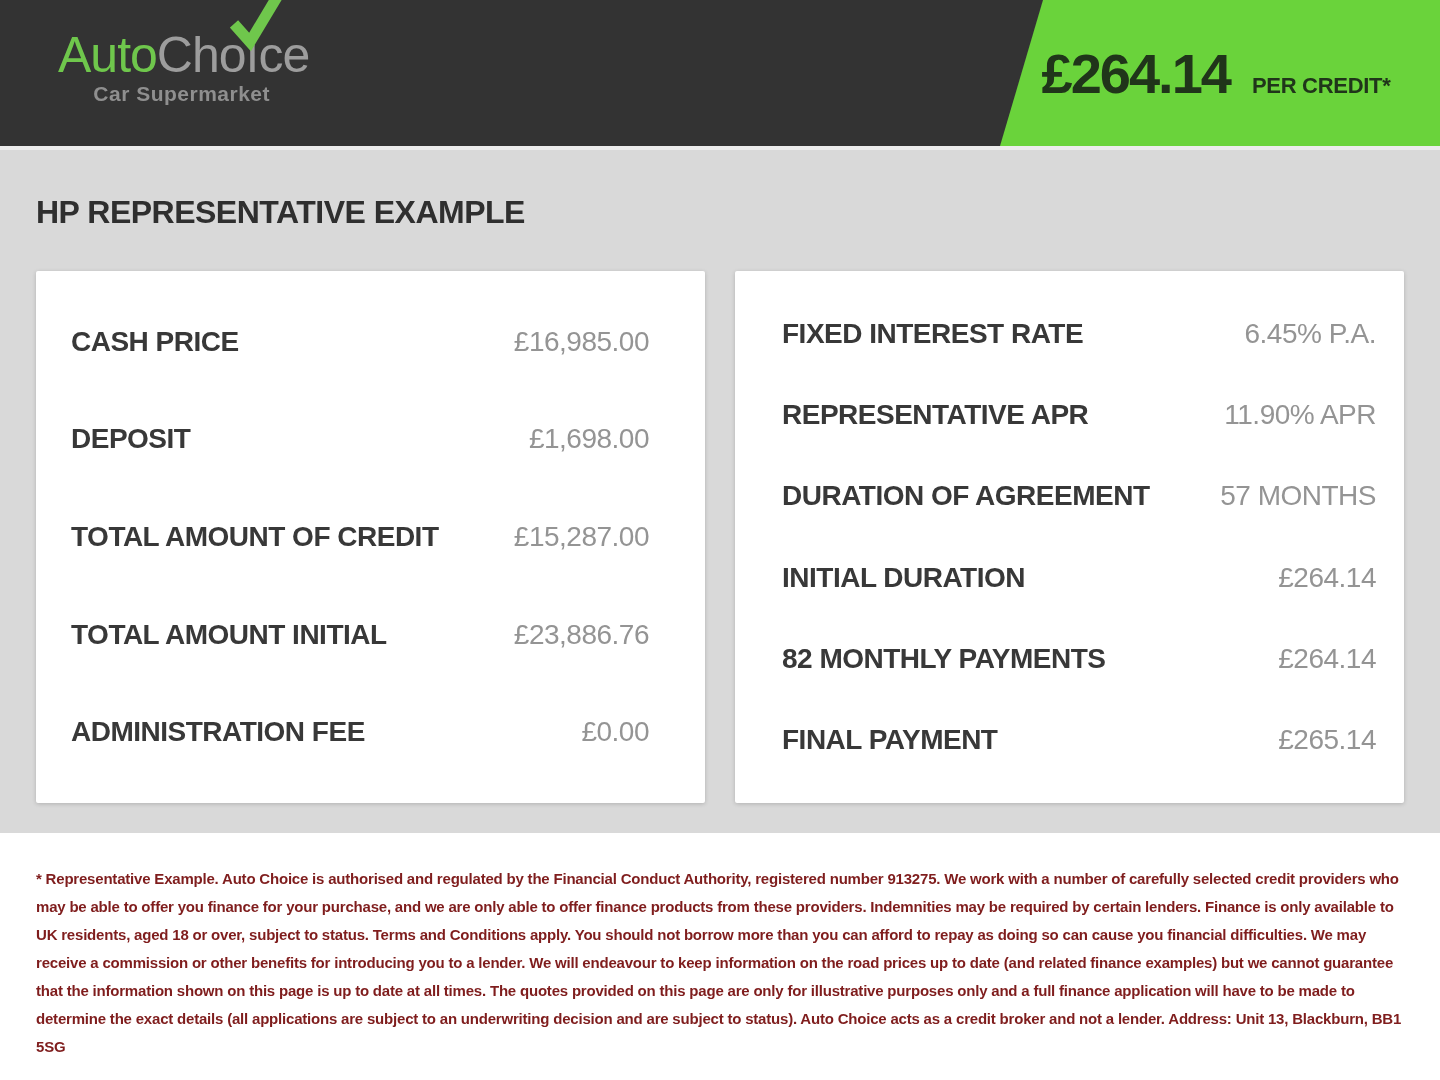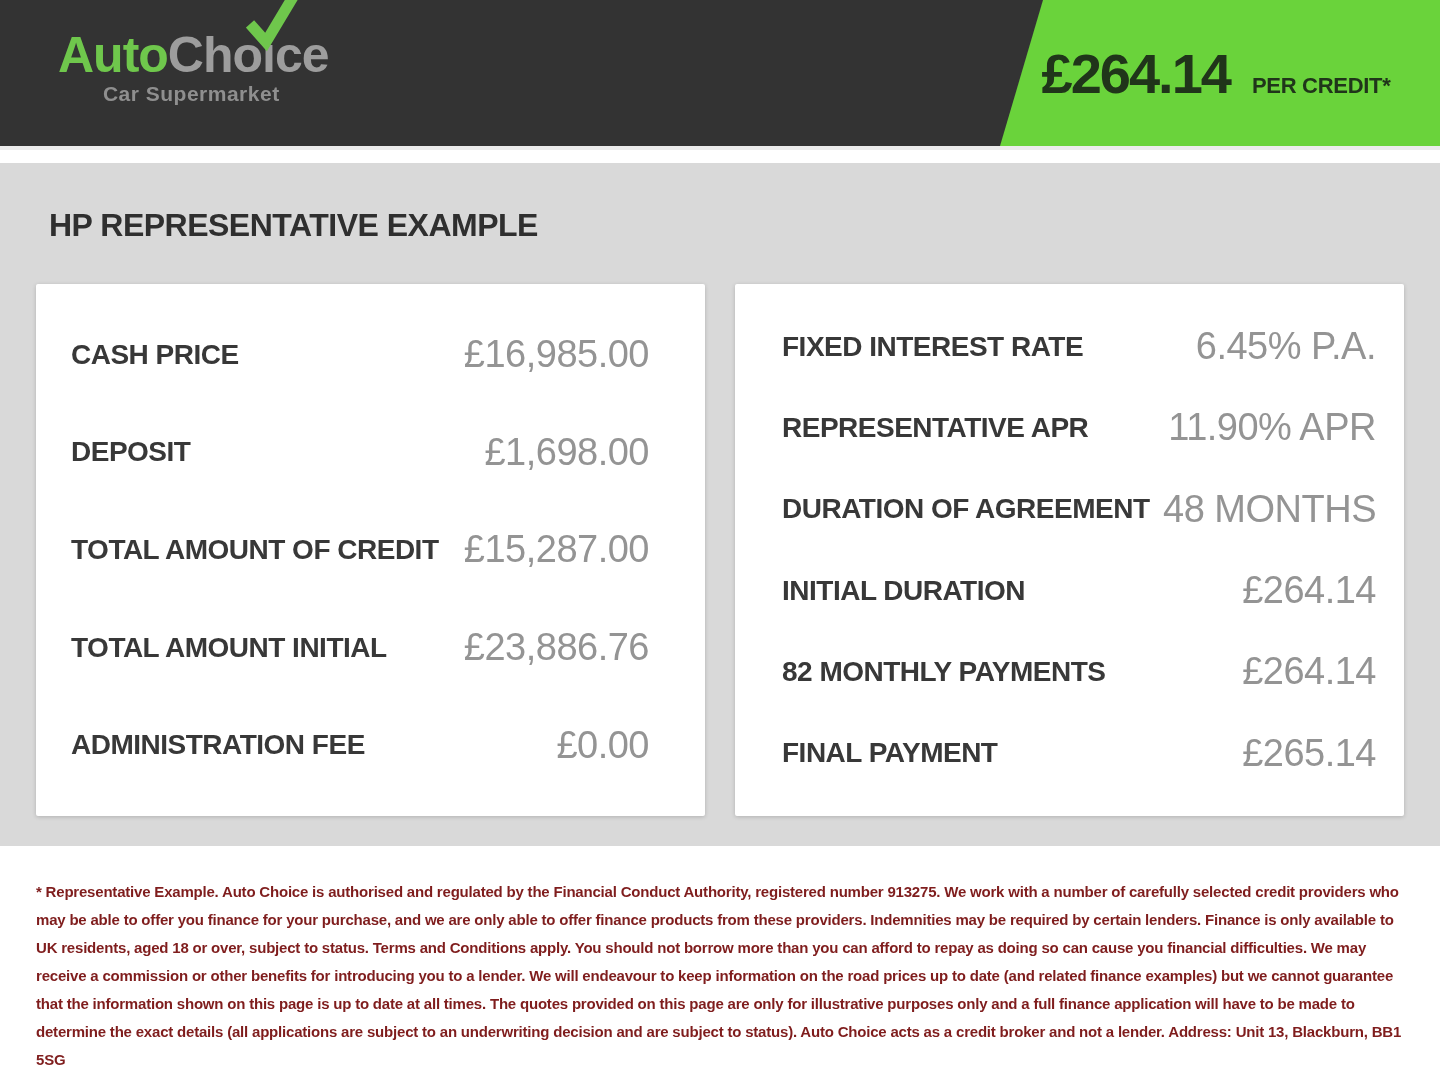--- a/index.html
+++ b/index.html
@@ -16,21 +16,21 @@
   .header {
     position: relative;
     height: 146px;
     background: #333333;
     overflow: hidden;
   }
   .header-divider { height: 4px; background: #ececec; }
 
   .logo { position: absolute; left: 58px; top: 30px; }
   .logo-main {
-    font-size: 50px; font-weight: bold; line-height: 1;
+    font-size: 50px; font-weight: normal; line-height: 1;
     letter-spacing: -1px; white-space: nowrap;
   }
   .logo-auto { color: #6fc74c; }
   .logo-choice { color: #9d9d9d; }
   .logo-i { position: relative; display: inline-block; }
   .logo-check {
     position: absolute; left: -16px; bottom: 28px;
     width: 54px; height: 64px;
   }
   .logo-tagline {
@@ -52,40 +52,40 @@
     letter-spacing: -2px; line-height: 1;
   }
   .price-suffix {
     font-size: 22px; font-weight: bold; color: #20351a;
     letter-spacing: -0.3px;
   }
 
   
   .body-gray { background: #d9d9d9; height: 683px; }
   .page-title {
-    margin: 13px; padding: 44px 0 0 36px;
+    margin: 0; padding: 44px 0 0 36px;
     font-size: 32px; font-weight: bold; color: #2f2f2f;
     letter-spacing: -0.5px;
   }
   .cards { display: flex; gap: 30px; margin: 40px 36px 0 36px; }
   .card {
     background: #ffffff; width: 671px; height: 532px;
     border-radius: 2px;
     box-shadow: 0 1px 4px rgba(0,0,0,0.18);
     padding: 22px 0; display: flex; flex-direction: column;
   }
   .row { flex: 1; display: flex; align-items: center; justify-content: space-between; }
   .card-left .row { padding: 0 56px 0 35px; }
   .card-right .row { padding: 0 28px 0 35px; margin-left: 12px; }
   .row-label {
     font-size: 28px; font-weight: bold; color: #383838;
     letter-spacing: -0.5px; white-space: nowrap;
   }
   .row-value {
-    font-size: 38px; color: #949494; letter-spacing: -0.5px;
+    font-size: 28px; color: #949494; letter-spacing: -0.5px;
     white-space: nowrap;
   }
 
   
   .footer { background: #ffffff; height: 247px; padding: 32px 36px 0 36px; }
   .disclaimer {
     margin: 0; max-width: 1368px;
     font-size: 15px; font-weight: bold; color: #7f1d1d;
     line-height: 28px; letter-spacing: -0.2px;
   }
@@ -144,21 +144,21 @@
         <div class="row">
           <span class="row-label">FIXED INTEREST RATE</span>
           <span class="row-value">6.45% P.A.</span>
         </div>
         <div class="row">
           <span class="row-label">REPRESENTATIVE APR</span>
           <span class="row-value">11.90% APR</span>
         </div>
         <div class="row">
           <span class="row-label">DURATION OF AGREEMENT</span>
-          <span class="row-value">48 MONTHS</span>
+          <span class="row-value">57 MONTHS</span>
         </div>
         <div class="row">
           <span class="row-label">INITIAL DURATION</span>
           <span class="row-value">£264.14</span>
         </div>
         <div class="row">
           <span class="row-label">82 MONTHLY PAYMENTS</span>
           <span class="row-value">£264.14</span>
         </div>
         <div class="row">

